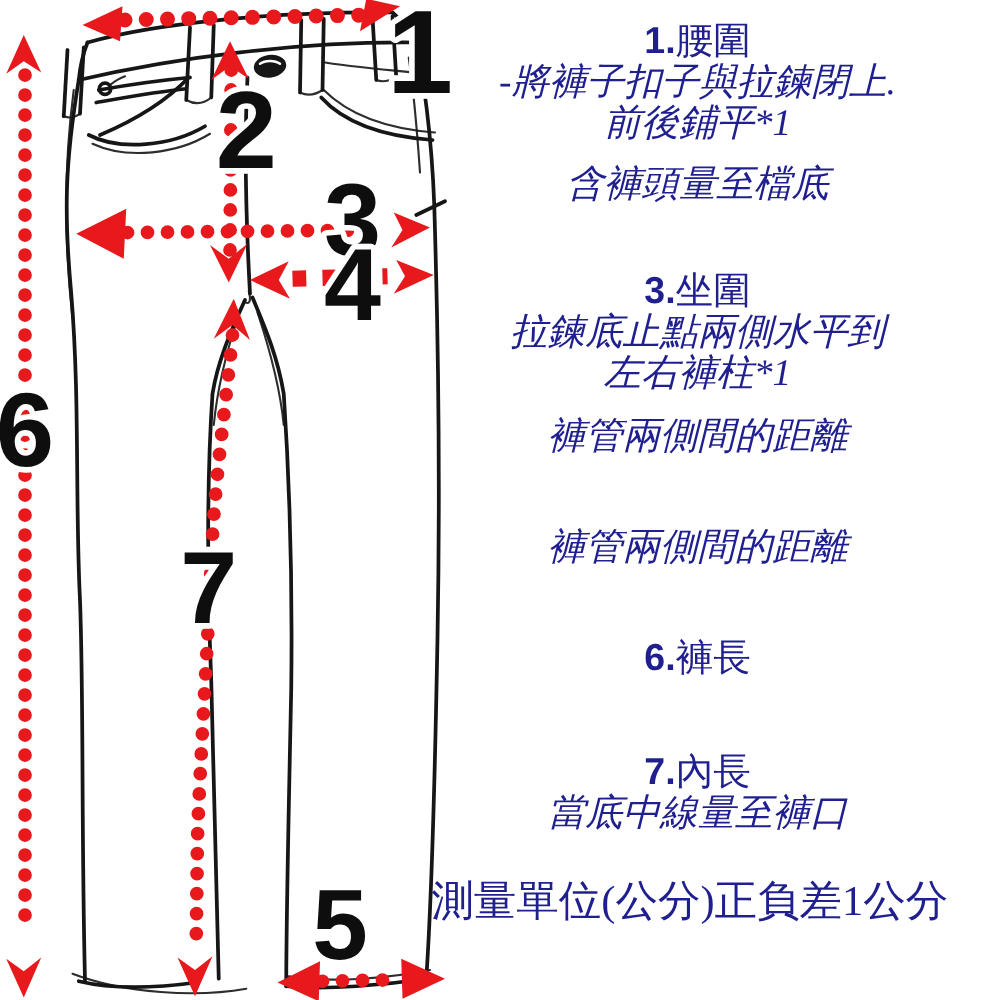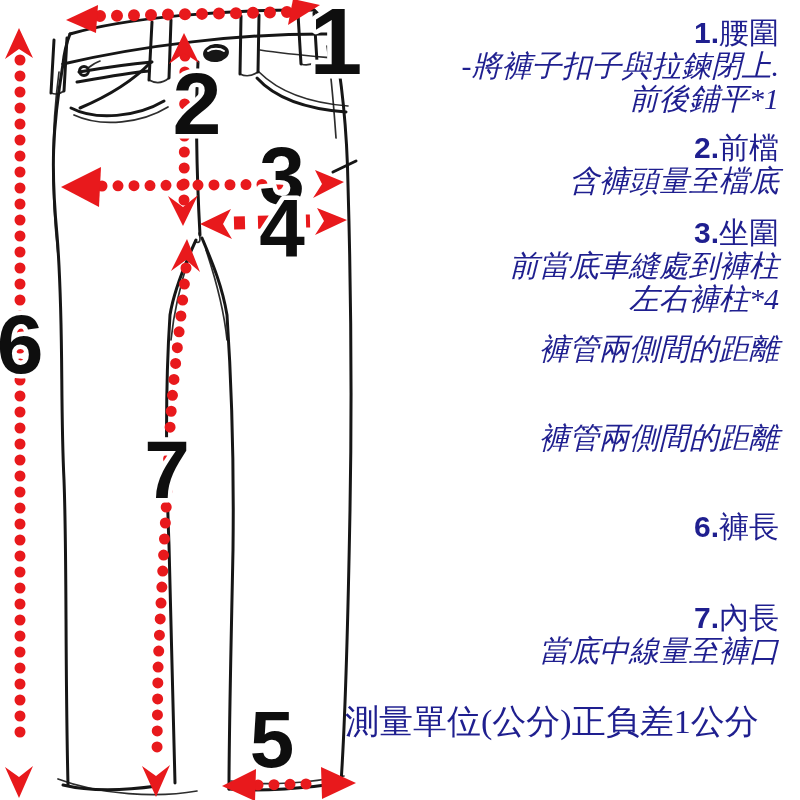--- a/index.html
+++ b/index.html
@@ -20,22 +20,22 @@
   .glint{stroke:#ffffff;stroke-width:2;fill:none;stroke-linecap:round;}
   .dots{stroke:var(--red);fill:none;stroke-width:11;stroke-linecap:round;stroke-dasharray:0 16;}
   .dots-lg{stroke:var(--red);fill:none;stroke-width:12;stroke-linecap:round;stroke-dasharray:0 17;}
   .sq{stroke:var(--red);fill:none;stroke-width:13;stroke-linecap:butt;stroke-dasharray:11 13;}
   .rhead{fill:var(--red);stroke:none;}
   .digit{font-family:"Liberation Sans","DejaVu Sans",sans-serif;font-weight:700;
          fill:#0e0e0e;stroke:#ffffff;stroke-width:9px;paint-order:stroke;
          stroke-linejoin:round;text-anchor:middle;}
 
   
-  .instructions{position:absolute;left:379px;top:0;width:400px;height:604px;
-                color:var(--navy);text-align:right;}
+  .instructions{position:absolute;left:358px;top:0;width:400px;height:604px;
+                color:var(--navy);text-align:center;}
   .block{position:absolute;left:0;width:100%;}
   .head{font-size:30px;line-height:33px;white-space:nowrap;}
   .head .num{font-family:"Liberation Sans","DejaVu Sans",sans-serif;font-weight:700;}
   .line{font-size:30px;line-height:33px;white-space:nowrap;font-style:italic;}
   .b1{top:16px}.b2{top:131px}.b3{top:216px}.b4{top:332px}
   .b5{top:421px}.b6{top:510px}.b7{top:601px}
   .footer{position:absolute;left:345px;top:702px;width:455px;color:var(--navy);
           font-size:34px;line-height:40px;text-align:left;white-space:nowrap;}
 </style>
 </head>
@@ -155,28 +155,27 @@
 
   <div class="instructions">
 
     <div class="block b1">
       <div class="head"><span class="num">1.</span><span>腰圍</span></div>
       <div class="line">-將褲子扣子與拉鍊閉上.</div>
       <div class="line">前後鋪平*1</div>
     </div>
 
     <div class="block b2">
-      <div class="head"><span class="num">2.</span><span>前檔</span></div>
       <div class="line">含褲頭量至檔底</div>
     </div>
 
     <div class="block b3">
       <div class="head"><span class="num">3.</span><span>坐圍</span></div>
-      <div class="line">前當底車縫處到褲柱</div>
-      <div class="line">左右褲柱*4</div>
+      <div class="line">拉鍊底止點兩側水平到</div>
+      <div class="line">左右褲柱*1</div>
     </div>
 
     <div class="block b4">
       <div class="line">褲管兩側間的距離</div>
     </div>
 
     <div class="block b5">
       <div class="line">褲管兩側間的距離</div>
     </div>
 

